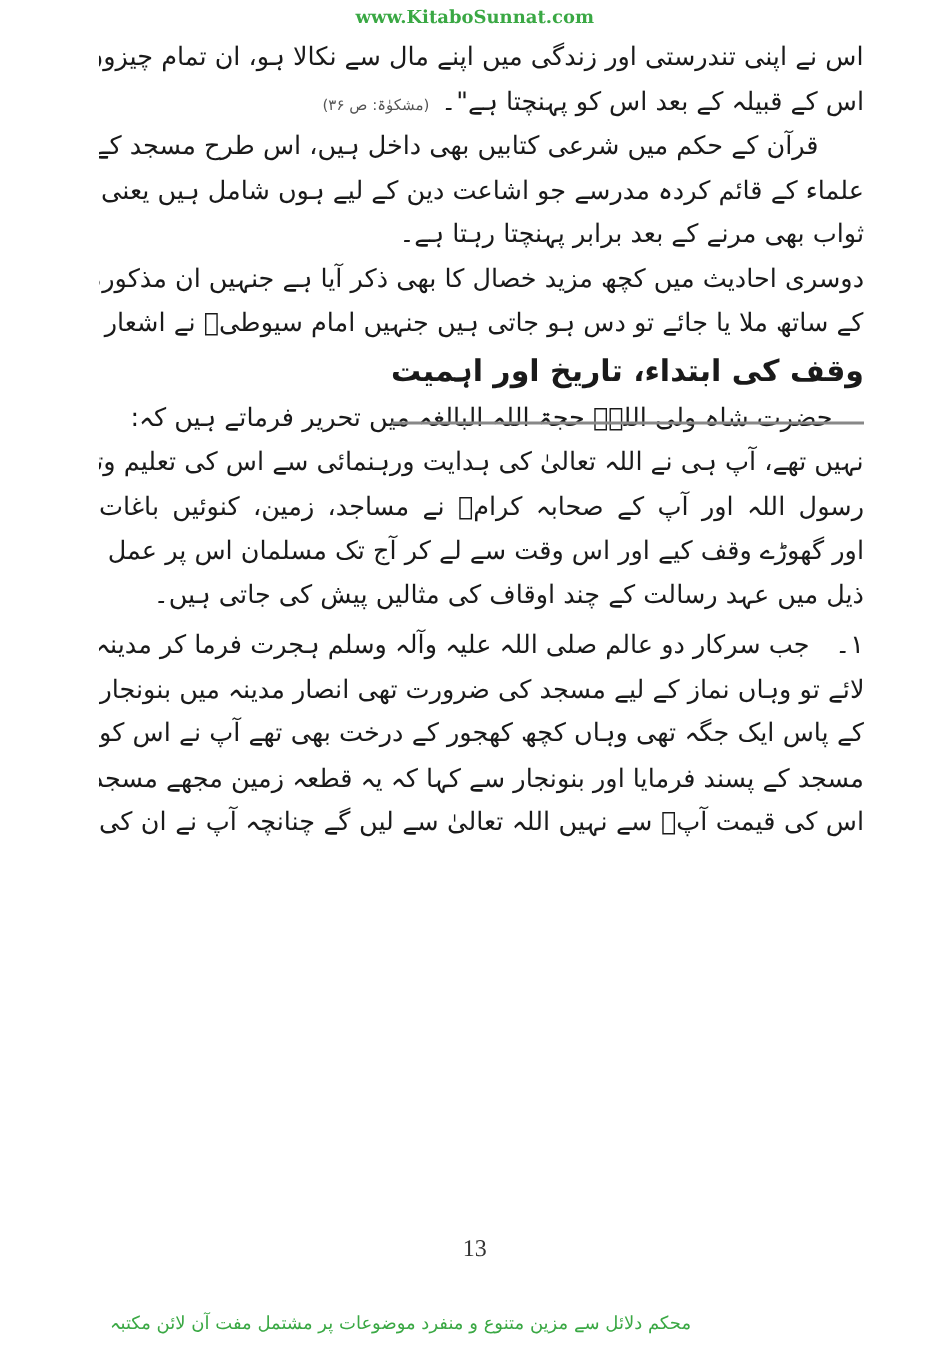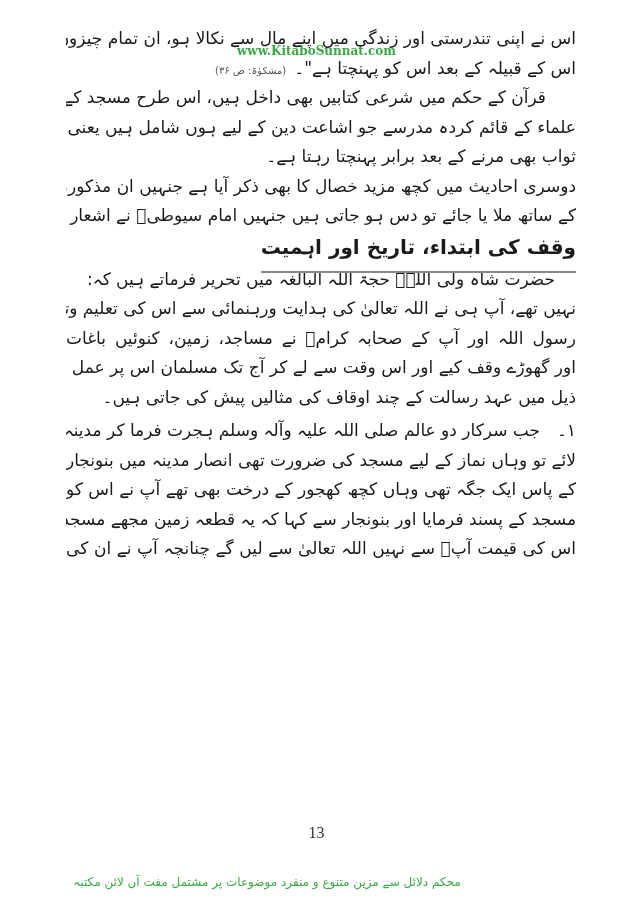--- a/index.html
+++ b/index.html
@@ -1,29 +1,29 @@
 <!DOCTYPE html>
 <html><head>
 <meta charset="utf-8">
 <style>
   html, body { margin: 0; padding: 0; background: #ffffff; }
   body { width: 633px; height: 900px; position: relative; overflow: hidden;
          font-family: "DejaVu Sans", sans-serif; color: #1a1a1a; }
   .site-url { position: absolute; top: 4px; left: 0; width: 633px; text-align: center;
-              font-family: "DejaVu Serif", serif; font-weight: bold; font-size: 12px; color: #3aa844; margin-top: 40px; }
+              font-family: "DejaVu Serif", serif; font-weight: bold; font-size: 12px; color: #3aa844; }
   .content { position: absolute; top: 24px; left: 66px; width: 510px; direction: rtl; }
   .line { font-size: 17px; line-height: 29.5px; height: 29.5px; white-space: nowrap;
           overflow: hidden; text-align: justify; text-align-last: justify; }
   .line.short { text-align-last: right; }
   .line.center { text-align: center; text-align-last: center; }
   .indent { padding-right: 30px; }
   .ref { font-size: 10px; color: #555; margin-right: 8px; }
   .heading-row { height: 34px; position: relative; }
   .heading { position: absolute; right: 0; top: 2px; font-size: 20px; font-weight: bold;
-             line-height: 28px; padding-bottom: 10px; border-bottom: 2px solid #888; }
+             line-height: 28px; padding-bottom: 20px; border-bottom: 2px solid #888; }
   .list-row { position: relative; }
   .list-num { position: absolute; right: 0; top: 0; font-size: 17px; line-height: 29.5px; }
   .list-text { margin-right: 36px; }
   .page-number { position: absolute; top: 824px; left: 0; width: 633px; text-align: center;
                  font-family: "Liberation Serif", serif; font-size: 16px; color: #333; }
   .footer { position: absolute; top: 875px; left: 0; width: 534px; text-align: center;
             font-size: 12px; color: #3aa844; direction: rtl; }
   .spacer { height: 4px; }
 </style>
 </head>

